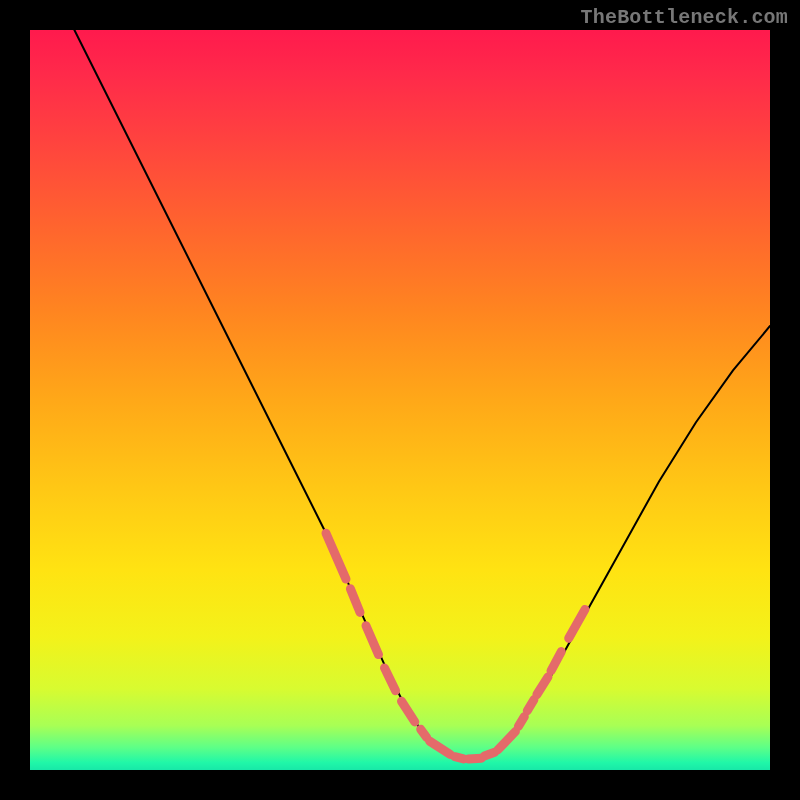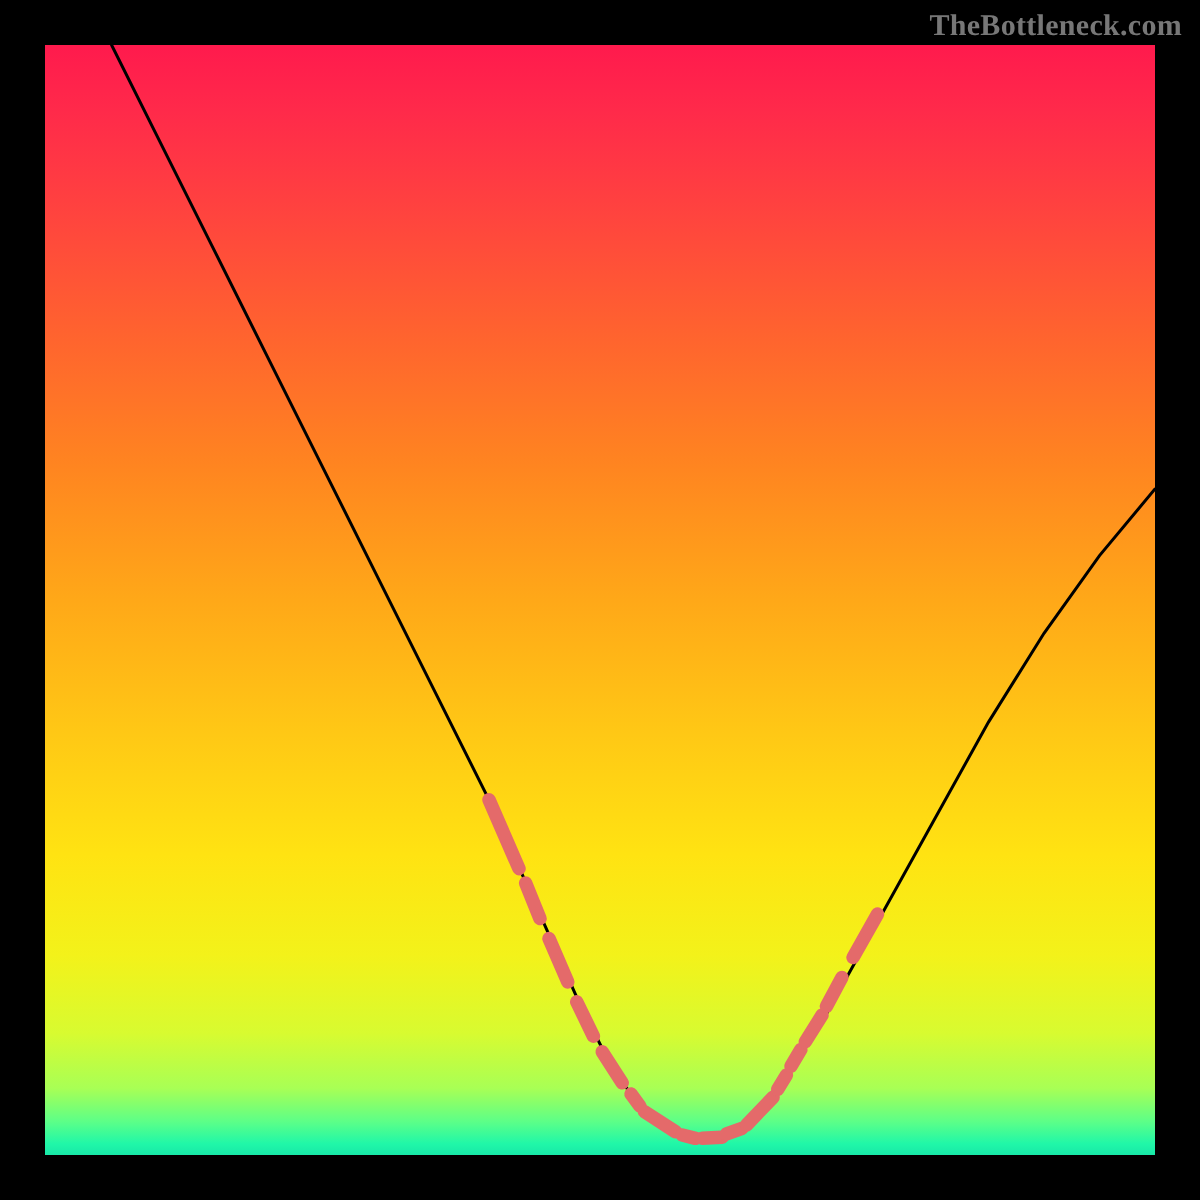--- a/index.html
+++ b/index.html
@@ -34,21 +34,21 @@
       #d8fb30 89%,
       #a8ff55 94%,
       #5cff88 97%,
       #20f7a8 99%,
       #18e8a8 100%);
   }
   .watermark {
     position: absolute;
     top: 6px;
     right: 12px;
-    font-family: Liberation Serif, serif;
+    font-family: Liberation Mono, monospace;
     font-size: 20px;
     font-weight: bold;
     color: #777;
     letter-spacing: 0.2px;
     user-select: none;
   }
   svg.curve {
     position: absolute;
     inset: 0;
     width: 100%;

